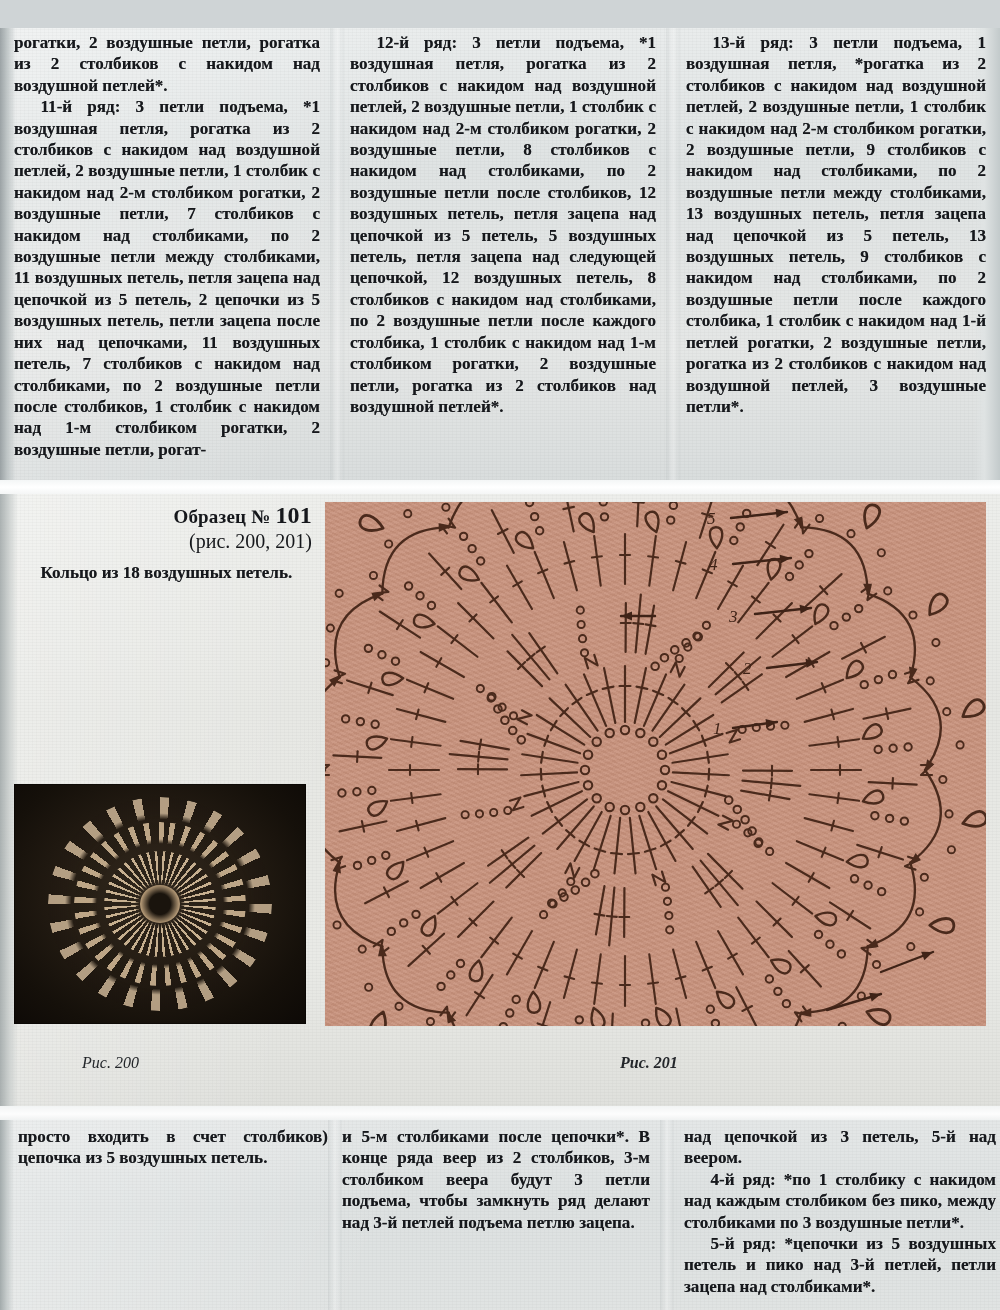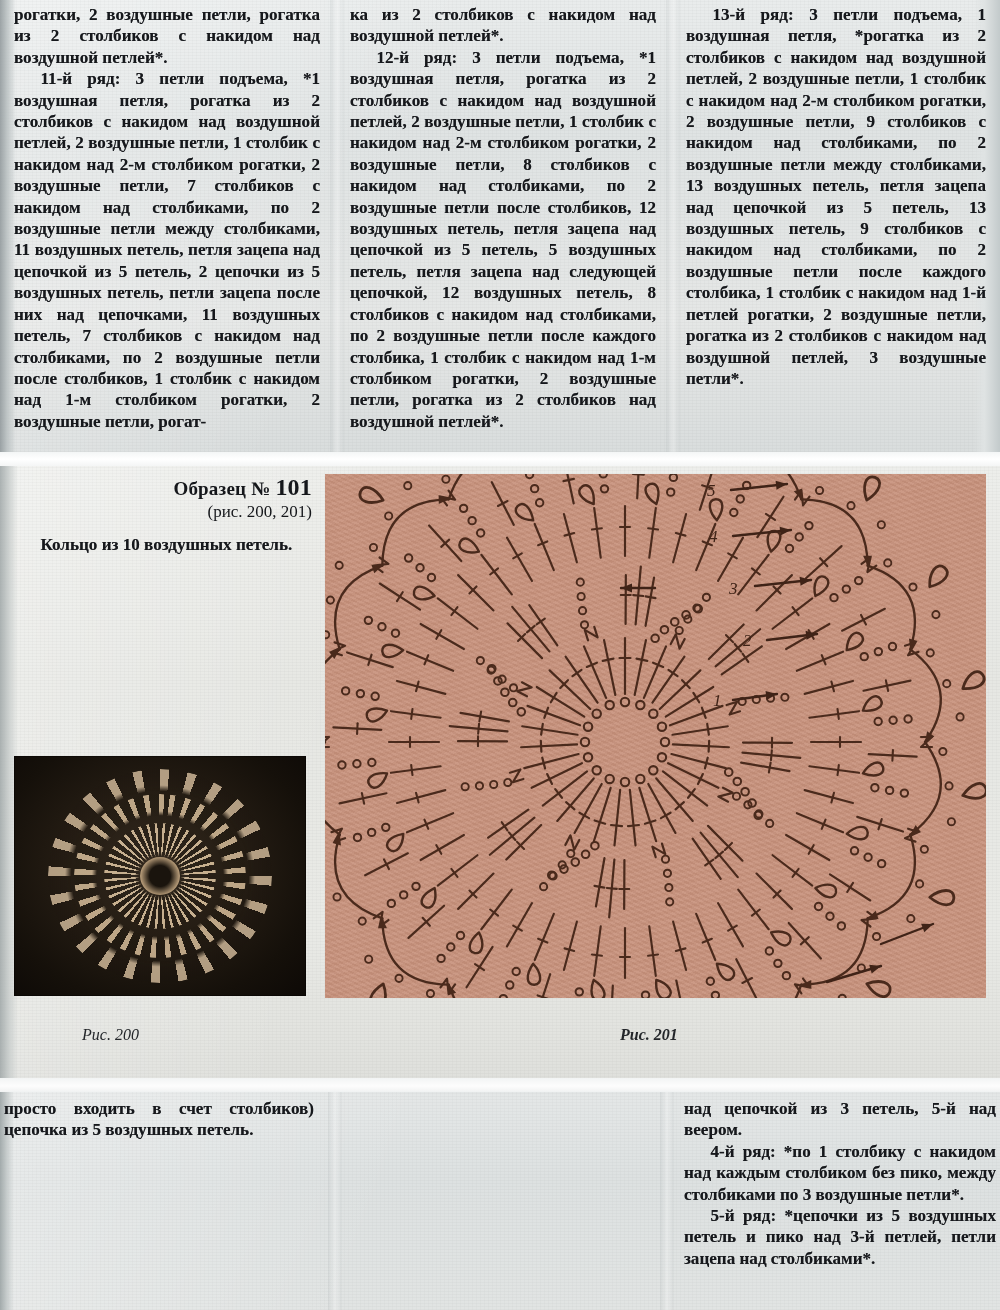--- a/index.html
+++ b/index.html
@@ -3,21 +3,21 @@
 <meta charset="utf-8">
 <title>Образец № 101</title>
 <style>
   html,body{margin:0;padding:0;}
   body{
     width:1000px;height:1310px;
     background:#cfd4d6;
     font-family:"Liberation Serif",serif;
     overflow:hidden;position:relative;
   }
-  .page{position:absolute;inset:0;}
+  .page{position:absolute;inset:0;margin-top:28px;}
 
   
   .scan{
     position:absolute;
     background:
       linear-gradient(115deg,rgba(255,255,255,.35) 0%,rgba(255,255,255,0) 40%),
       linear-gradient(180deg,#e9ecec 0%,#dfe3e3 30%,#e5e7e6 70%,#d9dddd 100%);
   }
   .grain{
     position:absolute;inset:0;pointer-events:none;
@@ -88,21 +88,21 @@
   
   .sample-head{
     position:absolute;left:22px;top:8px;width:290px;text-align:right;
     color:#15171b;
   }
   .sample-head .l1{
     font-family:"Liberation Serif",serif;font-weight:bold;font-size:19px;letter-spacing:.2px;
   }
   .sample-head .l1 .num{font-size:24px;}
   .sample-head .l2{
-    font-family:"Liberation Serif",serif;font-size:17px;margin-top:1px;
+    font-family:"Liberation Serif",serif;font-size:20px;margin-top:1px;
   }
 
   #intro-col{
     position:absolute;left:14px;top:68px;width:300px;
   }
 
   
   #photo-200{
     position:absolute;left:14px;top:290px;width:292px;height:240px;
     background:radial-gradient(ellipse at 48% 46%,#33291e 0%,#241c13 42%,#15100a 75%,#0d0906 100%);
@@ -191,21 +191,20 @@
     <div class="edge-r"></div>
     <div class="gutter-strip" style="left:330px;"></div>
     <div class="gutter-strip" style="left:666px;"></div>
 
     <div class="col body-text" style="position:absolute;left:14px;top:4px;width:306px;">
       <p>рогатки, 2 воздушные петли, рогатка из 2 столбиков с накидом над воздушной петлей*.</p>
       <p class="ind">11-й ряд: 3 петли подъема, *1 воздушная петля, рогатка из 2 столбиков с накидом над воздушной петлей, 2 воздушные петли, 1 столбик с накидом над 2-м столбиком рогатки, 2 воздушные петли, 7 столбиков с накидом над столбиками, по 2 воздушные петли между столбиками, 11 воздушных петель, петля зацепа над цепочкой из 5 петель, 2 цепочки из 5 воздушных петель, петли зацепа после них над цепочками, 11 воздушных петель, 7 столбиков с накидом над столбиками, по 2 воздушные петли после столбиков, 1 столбик с накидом над 1-м столбиком рогатки, 2 воздушные петли, рогат-</p>
     </div>
 
     <div class="col body-text" style="position:absolute;left:350px;top:4px;width:306px;">
-      <p>ка из 2 столбиков с накидом над воздушной петлей*.</p>
       <p class="ind">12-й ряд: 3 петли подъема, *1 воздушная петля, рогатка из 2 столбиков с накидом над воздушной петлей, 2 воздушные петли, 1 столбик с накидом над 2-м столбиком рогатки, 2 воздушные петли, 8 столбиков с накидом над столбиками, по 2 воздушные петли после столбиков, 12 воздушных петель, петля зацепа над цепочкой из 5 петель, 5 воздушных петель, петля зацепа над следующей цепочкой, 12 воздушных петель, 8 столбиков с накидом над столбиками, по 2 воздушные петли после каждого столбика, 1 столбик с накидом над 1-м столбиком рогатки, 2 воздушные петли, рогатка из 2 столбиков над воздушной петлей*.</p>
     </div>
 
     <div class="col body-text" style="position:absolute;left:686px;top:4px;width:300px;">
       <p class="ind">13-й ряд: 3 петли подъема, 1 воздушная петля, *рогатка из 2 столбиков с накидом над воздушной петлей, 2 воздушные петли, 1 столбик с накидом над 2-м столбиком рогатки, 2 воздушные петли, 9 столбиков с накидом над столбиками, по 2 воздушные петли между столбиками, 13 воздушных петель, петля зацепа над цепочкой из 5 петель, 13 воздушных петель, 9 столбиков с накидом над столбиками, по 2 воздушные петли после каждого столбика, 1 столбик с накидом над 1-й петлей рогатки, 2 воздушные петли, рогатка из 2 столбиков с накидом над воздушной петлей, 3 воздушные петли*.</p>
     </div>
   </div>
 
   <div id="seam"></div>
 
@@ -215,21 +214,21 @@
 
     <div class="sample-head">
       <div class="l1">
         <span>Образец №</span>
         <span class="num">101</span>
       </div>
       <div class="l2">(рис. 200, 201)</div>
     </div>
 
     <div class="body-text" id="intro-col">
-      <p class="ind">Кольцо из 10 воздушных петель.</p>
+      <p class="ind">Кольцо из 18 воздушных петель.</p>
     </div>
 
     <div id="photo-200">
       <div class="doily">
         <div class="ring r-outer"></div>
         <div class="ring r-mid"></div>
         <div class="ring r-in"></div>
         <div class="ring r-core"></div>
       </div>
     </div>
@@ -855,25 +854,26 @@
   </div>
 
   <div id="seam2"></div>
 
   <div class="scan" id="bot-block">
     <div class="grain"></div>
     <div class="edge-l"></div>
     <div class="gutter-strip" style="left:328px;"></div>
     <div class="gutter-strip" style="left:660px;"></div>
 
-    <div class="col body-text" style="position:absolute;left:4px;top:6px;width:310px;">
+    <div class="col body-text" style="position:absolute;left:18px;top:6px;width:310px;">
       <p>просто входить в счет столбиков) цепочка из 5 воздушных петель.</p>
     </div>
 
     <div class="col body-text" style="position:absolute;left:342px;top:6px;width:308px;">
+      <p>и 5-м столбиками после цепочки*. В конце ряда веер из 2 столбиков, 3-м столбиком веера будут 3 петли подъема, чтобы замкнуть ряд делают над 3-й петлей подъема петлю зацепа.</p>
     </div>
 
     <div class="col body-text" style="position:absolute;left:684px;top:6px;width:312px;">
       <p>над цепочкой из 3 петель, 5-й над веером.</p>
       <p class="ind">4-й ряд: *по 1 столбику с накидом над каждым столбиком без пико, между столбиками по 3 воздушные петли*.</p>
       <p class="ind">5-й ряд: *цепочки из 5 воздушных петель и пико над 3-й петлей, петли зацепа над столбиками*.</p>
     </div>
   </div>
 
 </div>

